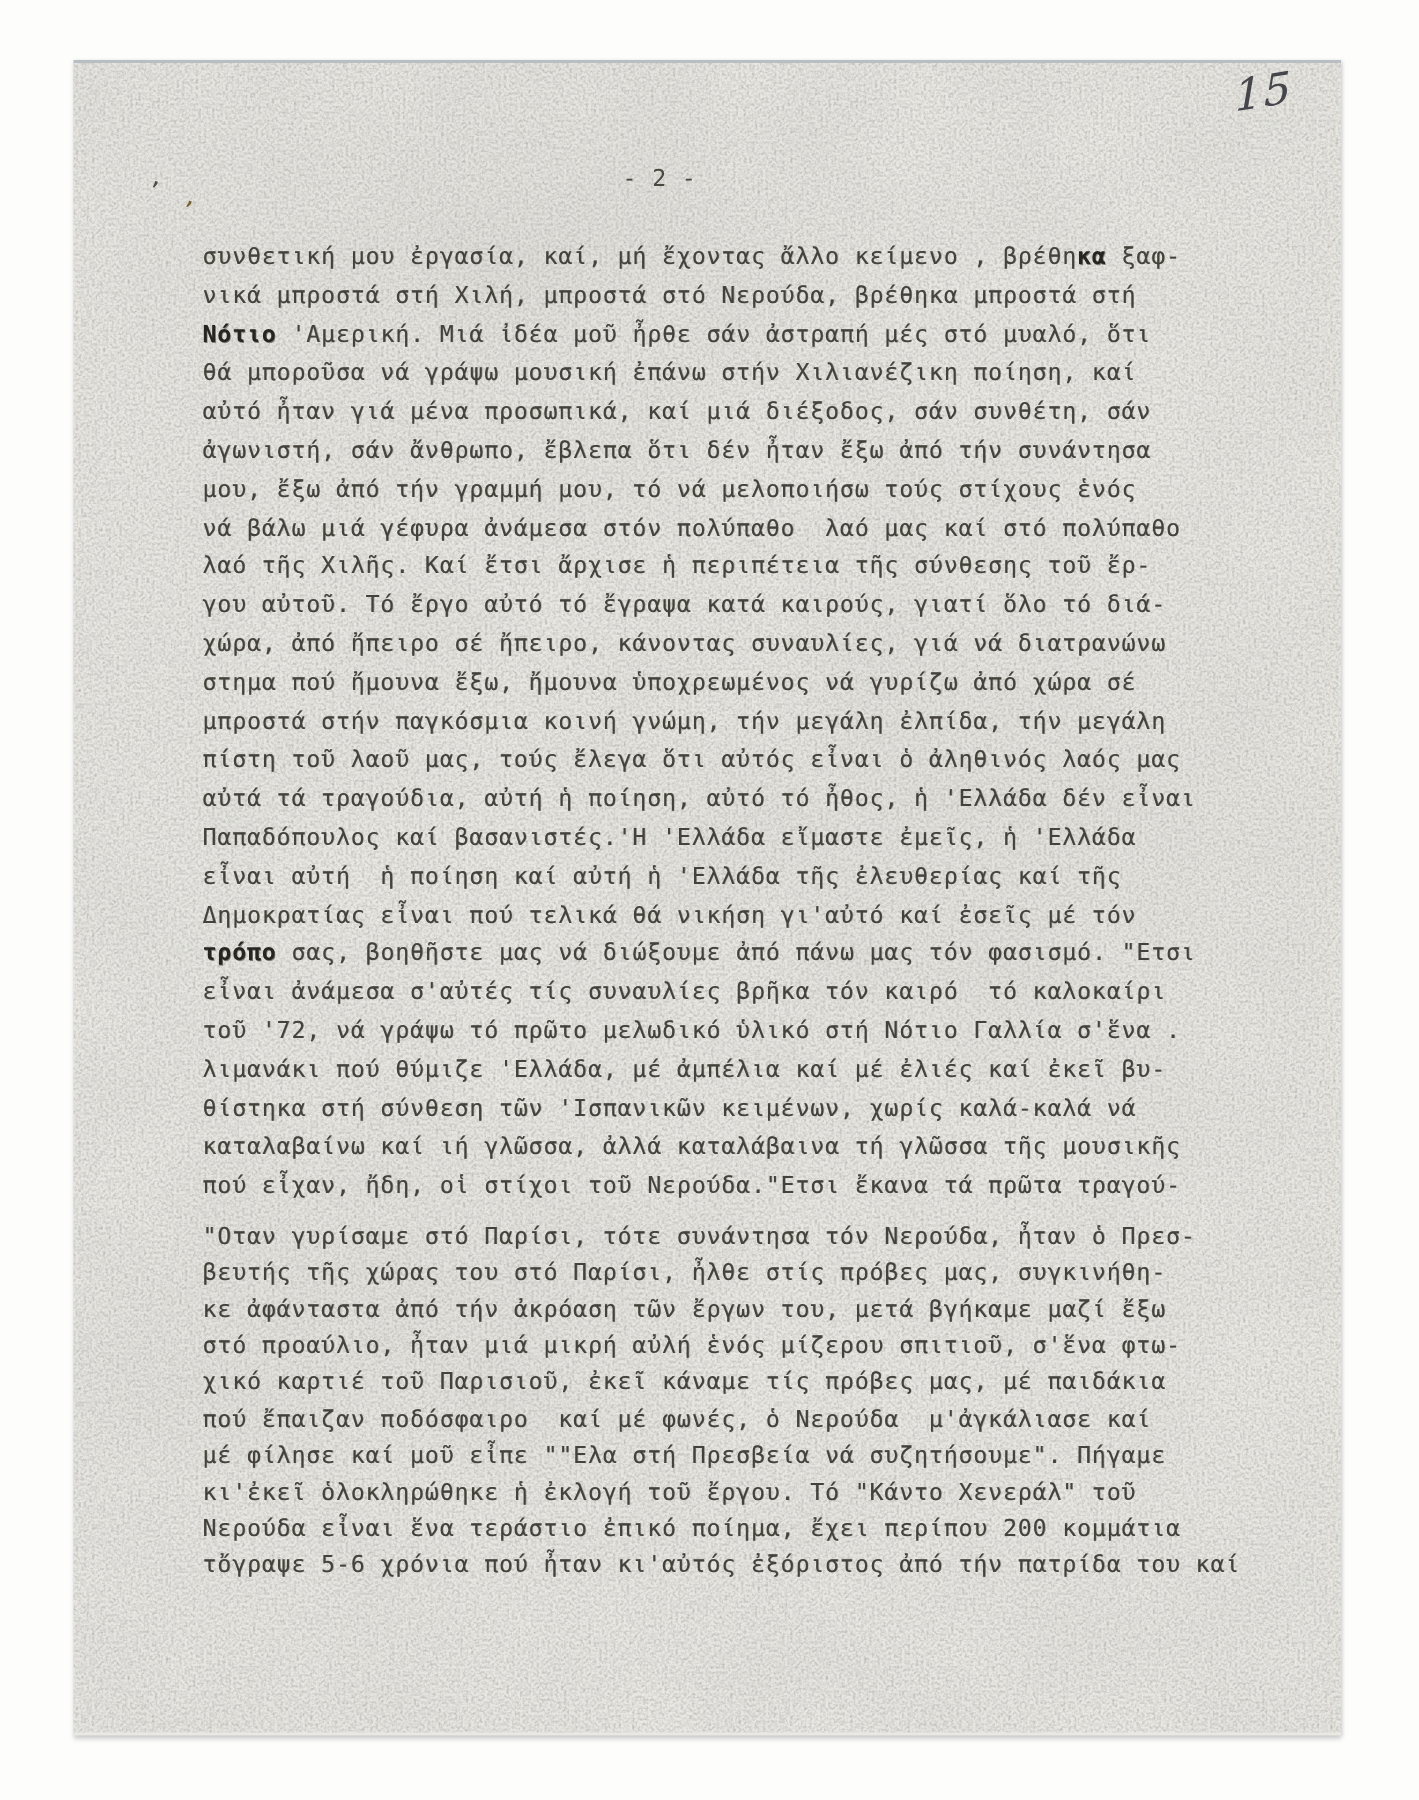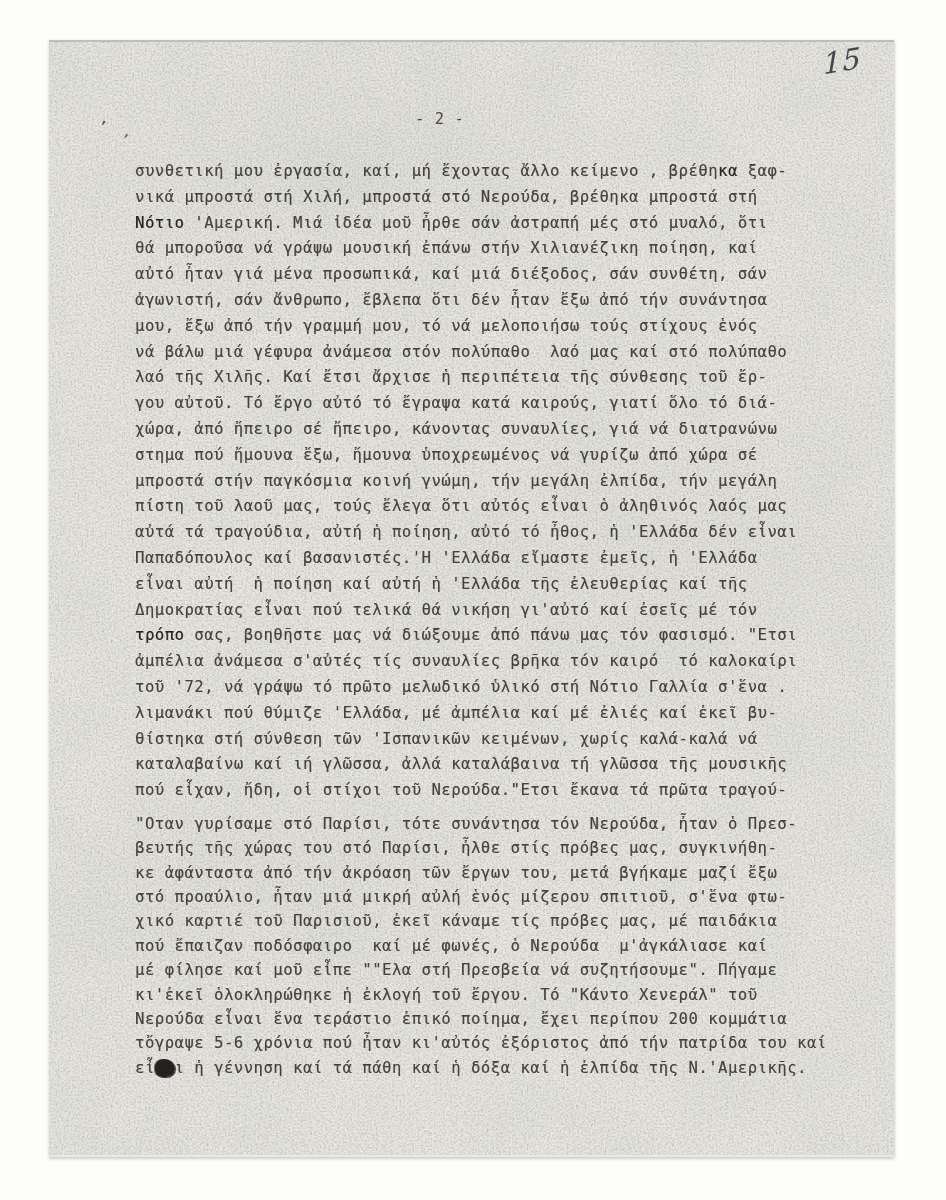--- a/index.html
+++ b/index.html
@@ -38,21 +38,21 @@
   .stray2{left:71px;top:93px;color:#7a6136;transform:rotate(18deg);}
   .body-text{
     position:absolute;left:86px;top:117px;width:730px;
     font-size:15.5px;letter-spacing:0.55px;
     color:#44423a;
     text-shadow:0.4px 0.3px 0 rgba(58,56,50,0.38);
   }
   .para .line{white-space:pre;line-height:25.8px;height:25.8px;}
   .para2 .line{line-height:24.4px;height:24.4px;}
   .para2{margin-top:8px;}
-  .b{font-weight:normal;color:#26251f;text-shadow:0.5px 0.4px 0 rgba(30,29,24,0.5);}
+  .b{font-weight:bold;color:#26251f;text-shadow:0.5px 0.4px 0 rgba(30,29,24,0.5);}
   .blot{
     background:#23221e;color:#23221e;
     border-radius:45% 55% 50% 40%;
     box-shadow:1px 1px 0 rgba(35,34,30,0.85), -1px 0 0 rgba(35,34,30,0.6);
   }
 </style>
 </head>
 <body>
 
 <div class="stage">
@@ -92,35 +92,34 @@
           <div class="line"><span>γου αὐτοῦ. Τό ἔργο αὐτό τό ἔγραψα κατά καιρούς, γιατί ὅλο τό διά-</span></div>
           <div class="line"><span>χώρα, ἀπό ἤπειρο σέ ἤπειρο, κάνοντας συναυλίες, γιά νά διατρανώνω</span></div>
           <div class="line"><span>στημα πού ἤμουνα ἔξω, ἤμουνα ὑποχρεωμένος νά γυρίζω ἀπό χώρα σέ</span></div>
           <div class="line"><span>μπροστά στήν παγκόσμια κοινή γνώμη, τήν μεγάλη ἐλπίδα, τήν μεγάλη</span></div>
           <div class="line"><span>πίστη τοῦ λαοῦ μας, τούς ἔλεγα ὅτι αὐτός εἶναι ὁ ἀληθινός λαός μας</span></div>
           <div class="line"><span>αὐτά τά τραγούδια, αὐτή ἡ ποίηση, αὐτό τό ἦθος, ἡ 'Ελλάδα δέν εἶναι</span></div>
           <div class="line"><span>Παπαδόπουλος καί βασανιστές.'Η 'Ελλάδα εἴμαστε ἐμεῖς, ἡ 'Ελλάδα</span></div>
           <div class="line"><span>εἶναι αὐτή  ἡ ποίηση καί αὐτή ἡ 'Ελλάδα τῆς ἐλευθερίας καί τῆς</span></div>
           <div class="line"><span>Δημοκρατίας εἶναι πού τελικά θά νικήση γι'αὐτό καί ἐσεῖς μέ τόν</span></div>
           <div class="line"><span class="b">τρόπο</span><span> σας, βοηθῆστε μας νά διώξουμε ἀπό πάνω μας τόν φασισμό. "Ετσι</span></div>
-          <div class="line"><span>ἀμπέλια ἀνάμεσα σ'αὐτές τίς συναυλίες βρῆκα τόν καιρό  τό καλοκαίρι</span></div>
+          <div class="line"><span>εἶναι ἀνάμεσα σ'αὐτές τίς συναυλίες βρῆκα τόν καιρό  τό καλοκαίρι</span></div>
           <div class="line"><span>τοῦ '72, νά γράψω τό πρῶτο μελωδικό ὑλικό στή Νότιο Γαλλία σ'ἕνα .</span></div>
           <div class="line"><span>λιμανάκι πού θύμιζε 'Ελλάδα, μέ ἀμπέλια καί μέ ἐλιές καί ἐκεῖ βυ-</span></div>
           <div class="line"><span>θίστηκα στή σύνθεση τῶν 'Ισπανικῶν κειμένων, χωρίς καλά-καλά νά</span></div>
           <div class="line"><span>καταλαβαίνω καί ιή γλῶσσα, ἀλλά καταλάβαινα τή γλῶσσα τῆς μουσικῆς</span></div>
           <div class="line"><span>πού εἶχαν, ἤδη, οἱ στίχοι τοῦ Νερούδα."Ετσι ἔκανα τά πρῶτα τραγού-</span></div>
         </div>
         <div class="para para2">
           <div class="line"><span>"Οταν γυρίσαμε στό Παρίσι, τότε συνάντησα τόν Νερούδα, ἦταν ὁ Πρεσ-</span></div>
           <div class="line"><span>βευτής τῆς χώρας του στό Παρίσι, ἦλθε στίς πρόβες μας, συγκινήθη-</span></div>
           <div class="line"><span>κε ἀφάνταστα ἀπό τήν ἀκρόαση τῶν ἔργων του, μετά βγήκαμε μαζί ἔξω</span></div>
           <div class="line"><span>στό προαύλιο, ἦταν μιά μικρή αὐλή ἑνός μίζερου σπιτιοῦ, σ'ἕνα φτω-</span></div>
           <div class="line"><span>χικό καρτιέ τοῦ Παρισιοῦ, ἐκεῖ κάναμε τίς πρόβες μας, μέ παιδάκια</span></div>
           <div class="line"><span>πού ἔπαιζαν ποδόσφαιρο  καί μέ φωνές, ὁ Νερούδα  μ'ἀγκάλιασε καί</span></div>
           <div class="line"><span>μέ φίλησε καί μοῦ εἶπε ""Ελα στή Πρεσβεία νά συζητήσουμε". Πήγαμε</span></div>
           <div class="line"><span>κι'ἐκεῖ ὁλοκληρώθηκε ἡ ἐκλογή τοῦ ἔργου. Τό "Κάντο Χενεράλ" τοῦ</span></div>
           <div class="line"><span>Νερούδα εἶναι ἕνα τεράστιο ἐπικό ποίημα, ἔχει περίπου 200 κομμάτια</span></div>
           <div class="line"><span>τὄγραψε 5-6 χρόνια πού ἦταν κι'αὐτός ἐξόριστος ἀπό τήν πατρίδα του καί</span></div>
-          <div class="line"><span>εἶ</span><span class="blot">να</span><span>ι ἡ γέννηση καί τά πάθη καί ἡ δόξα καί ἡ ἐλπίδα τῆς Ν.'Αμερικῆς.</span></div>
         </div>
       </div>
   </div>
 </div>
 
 </body></html>

